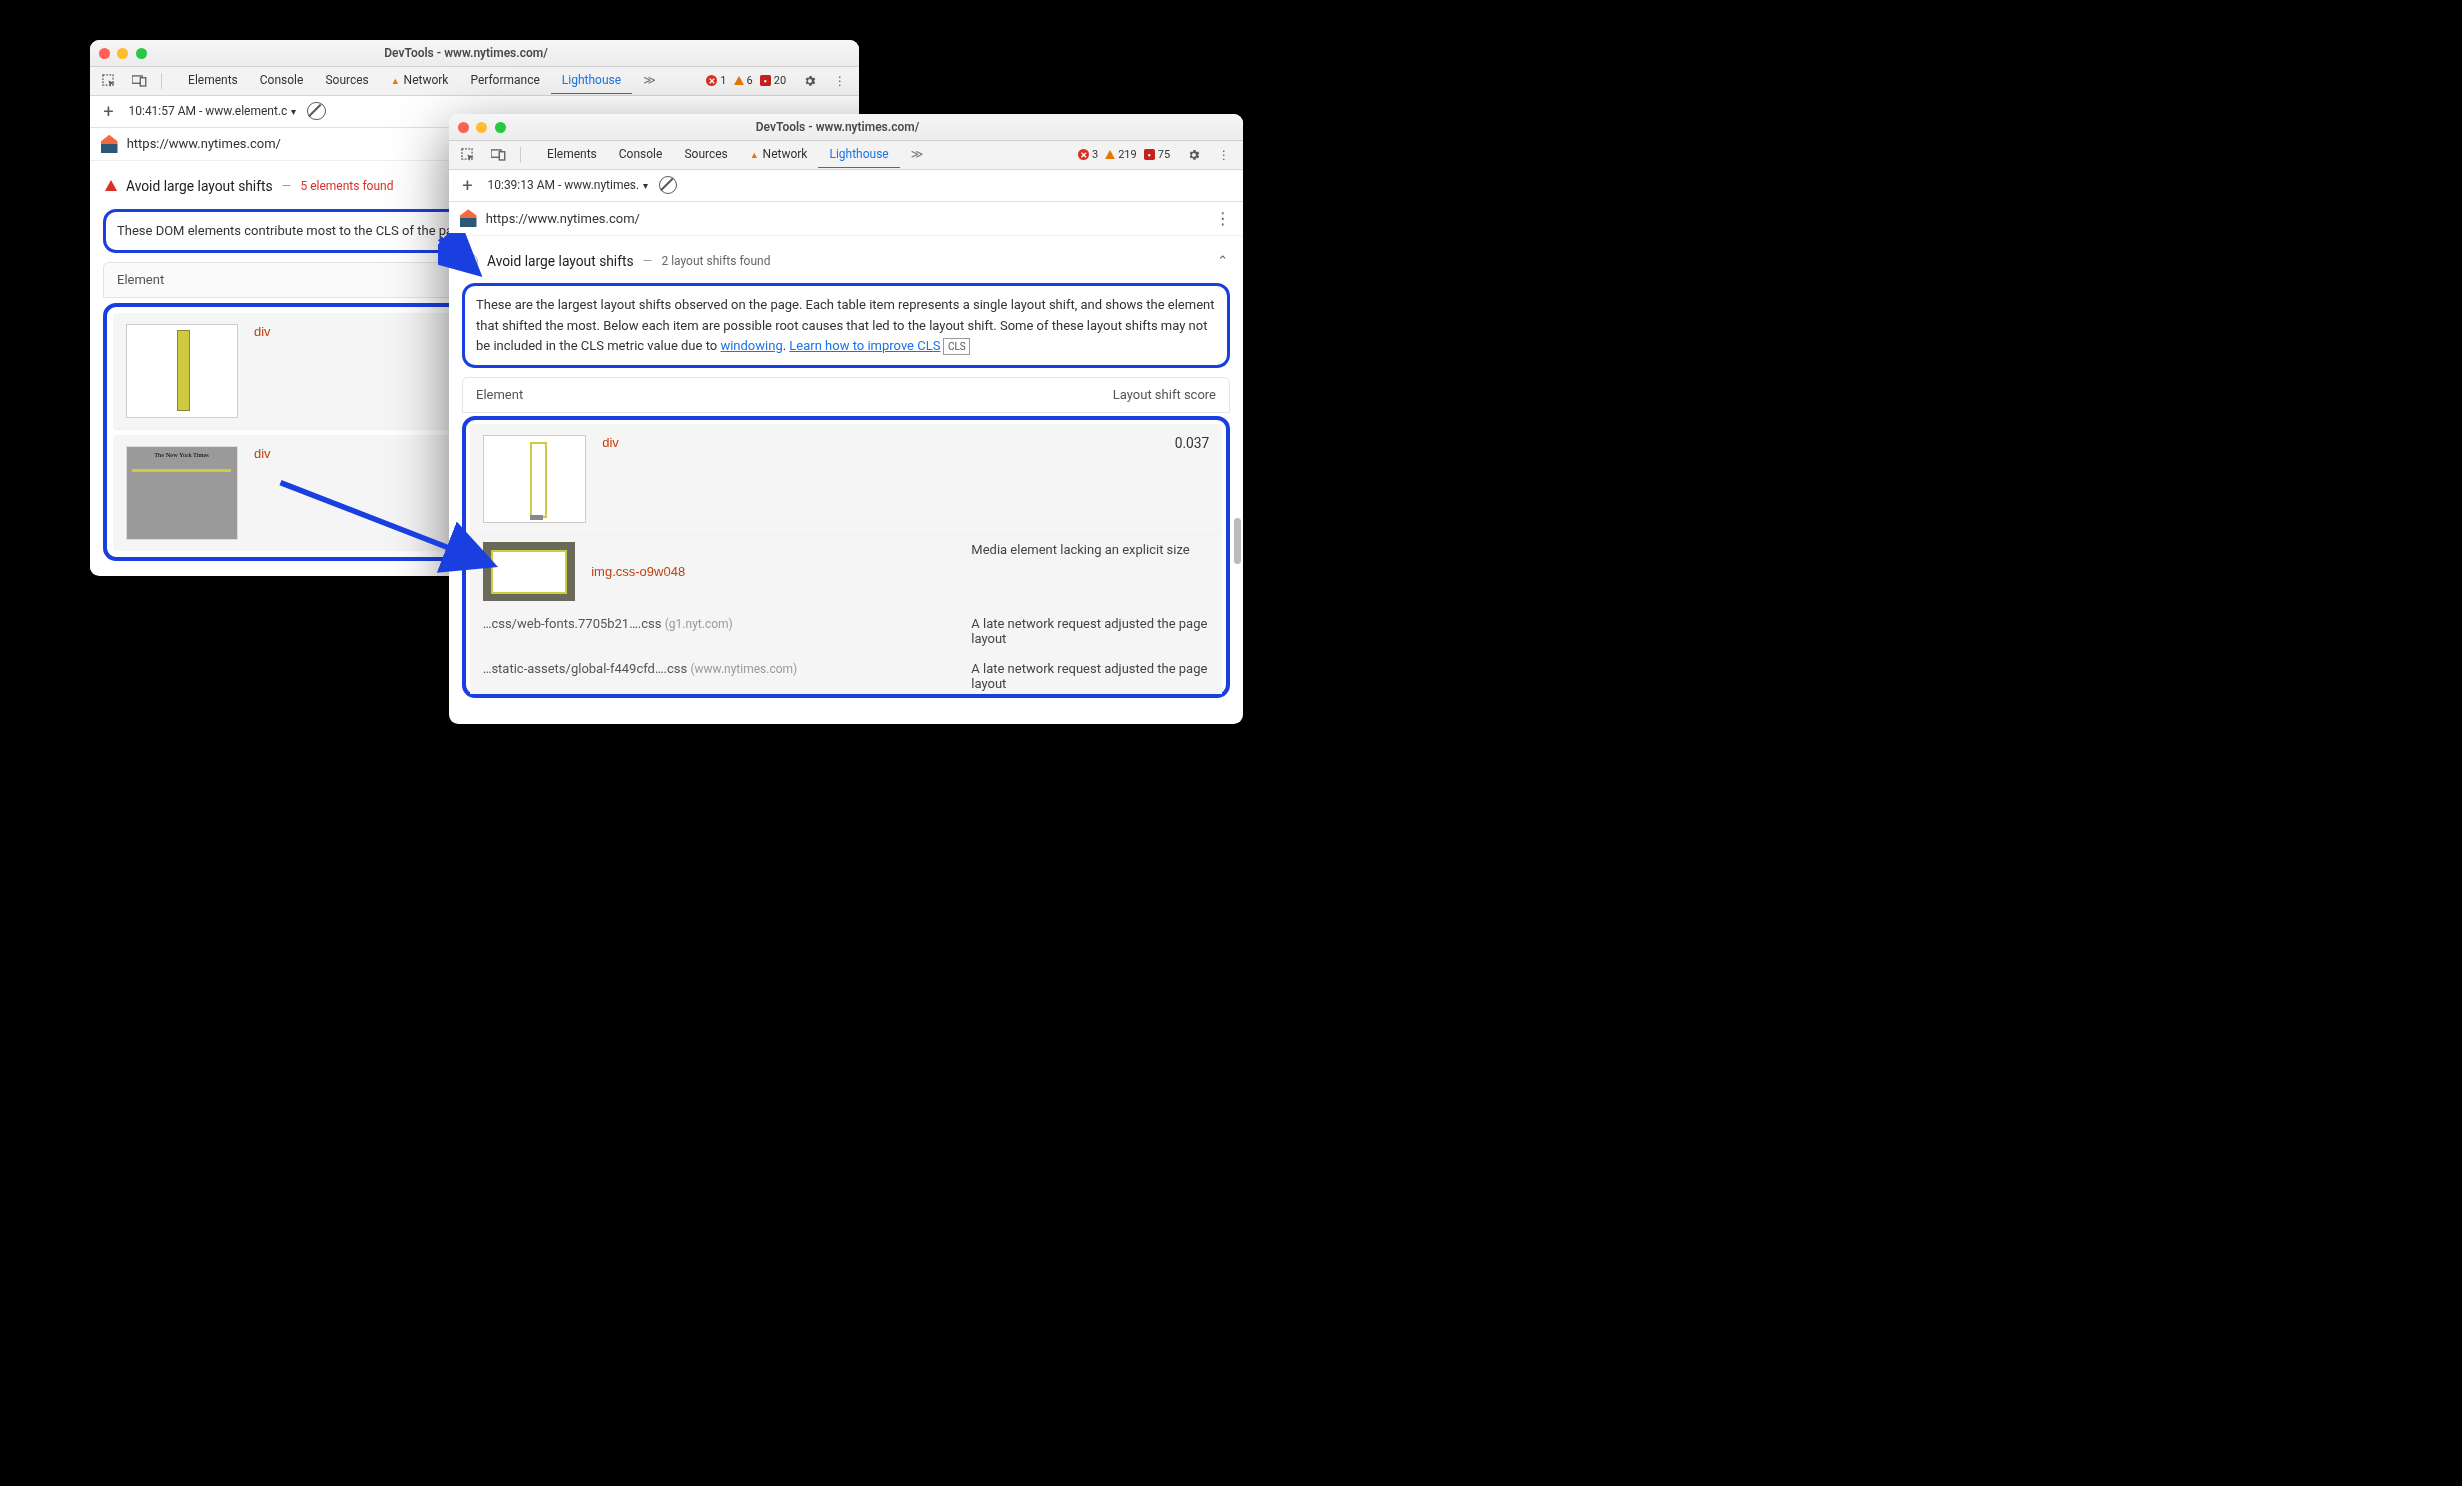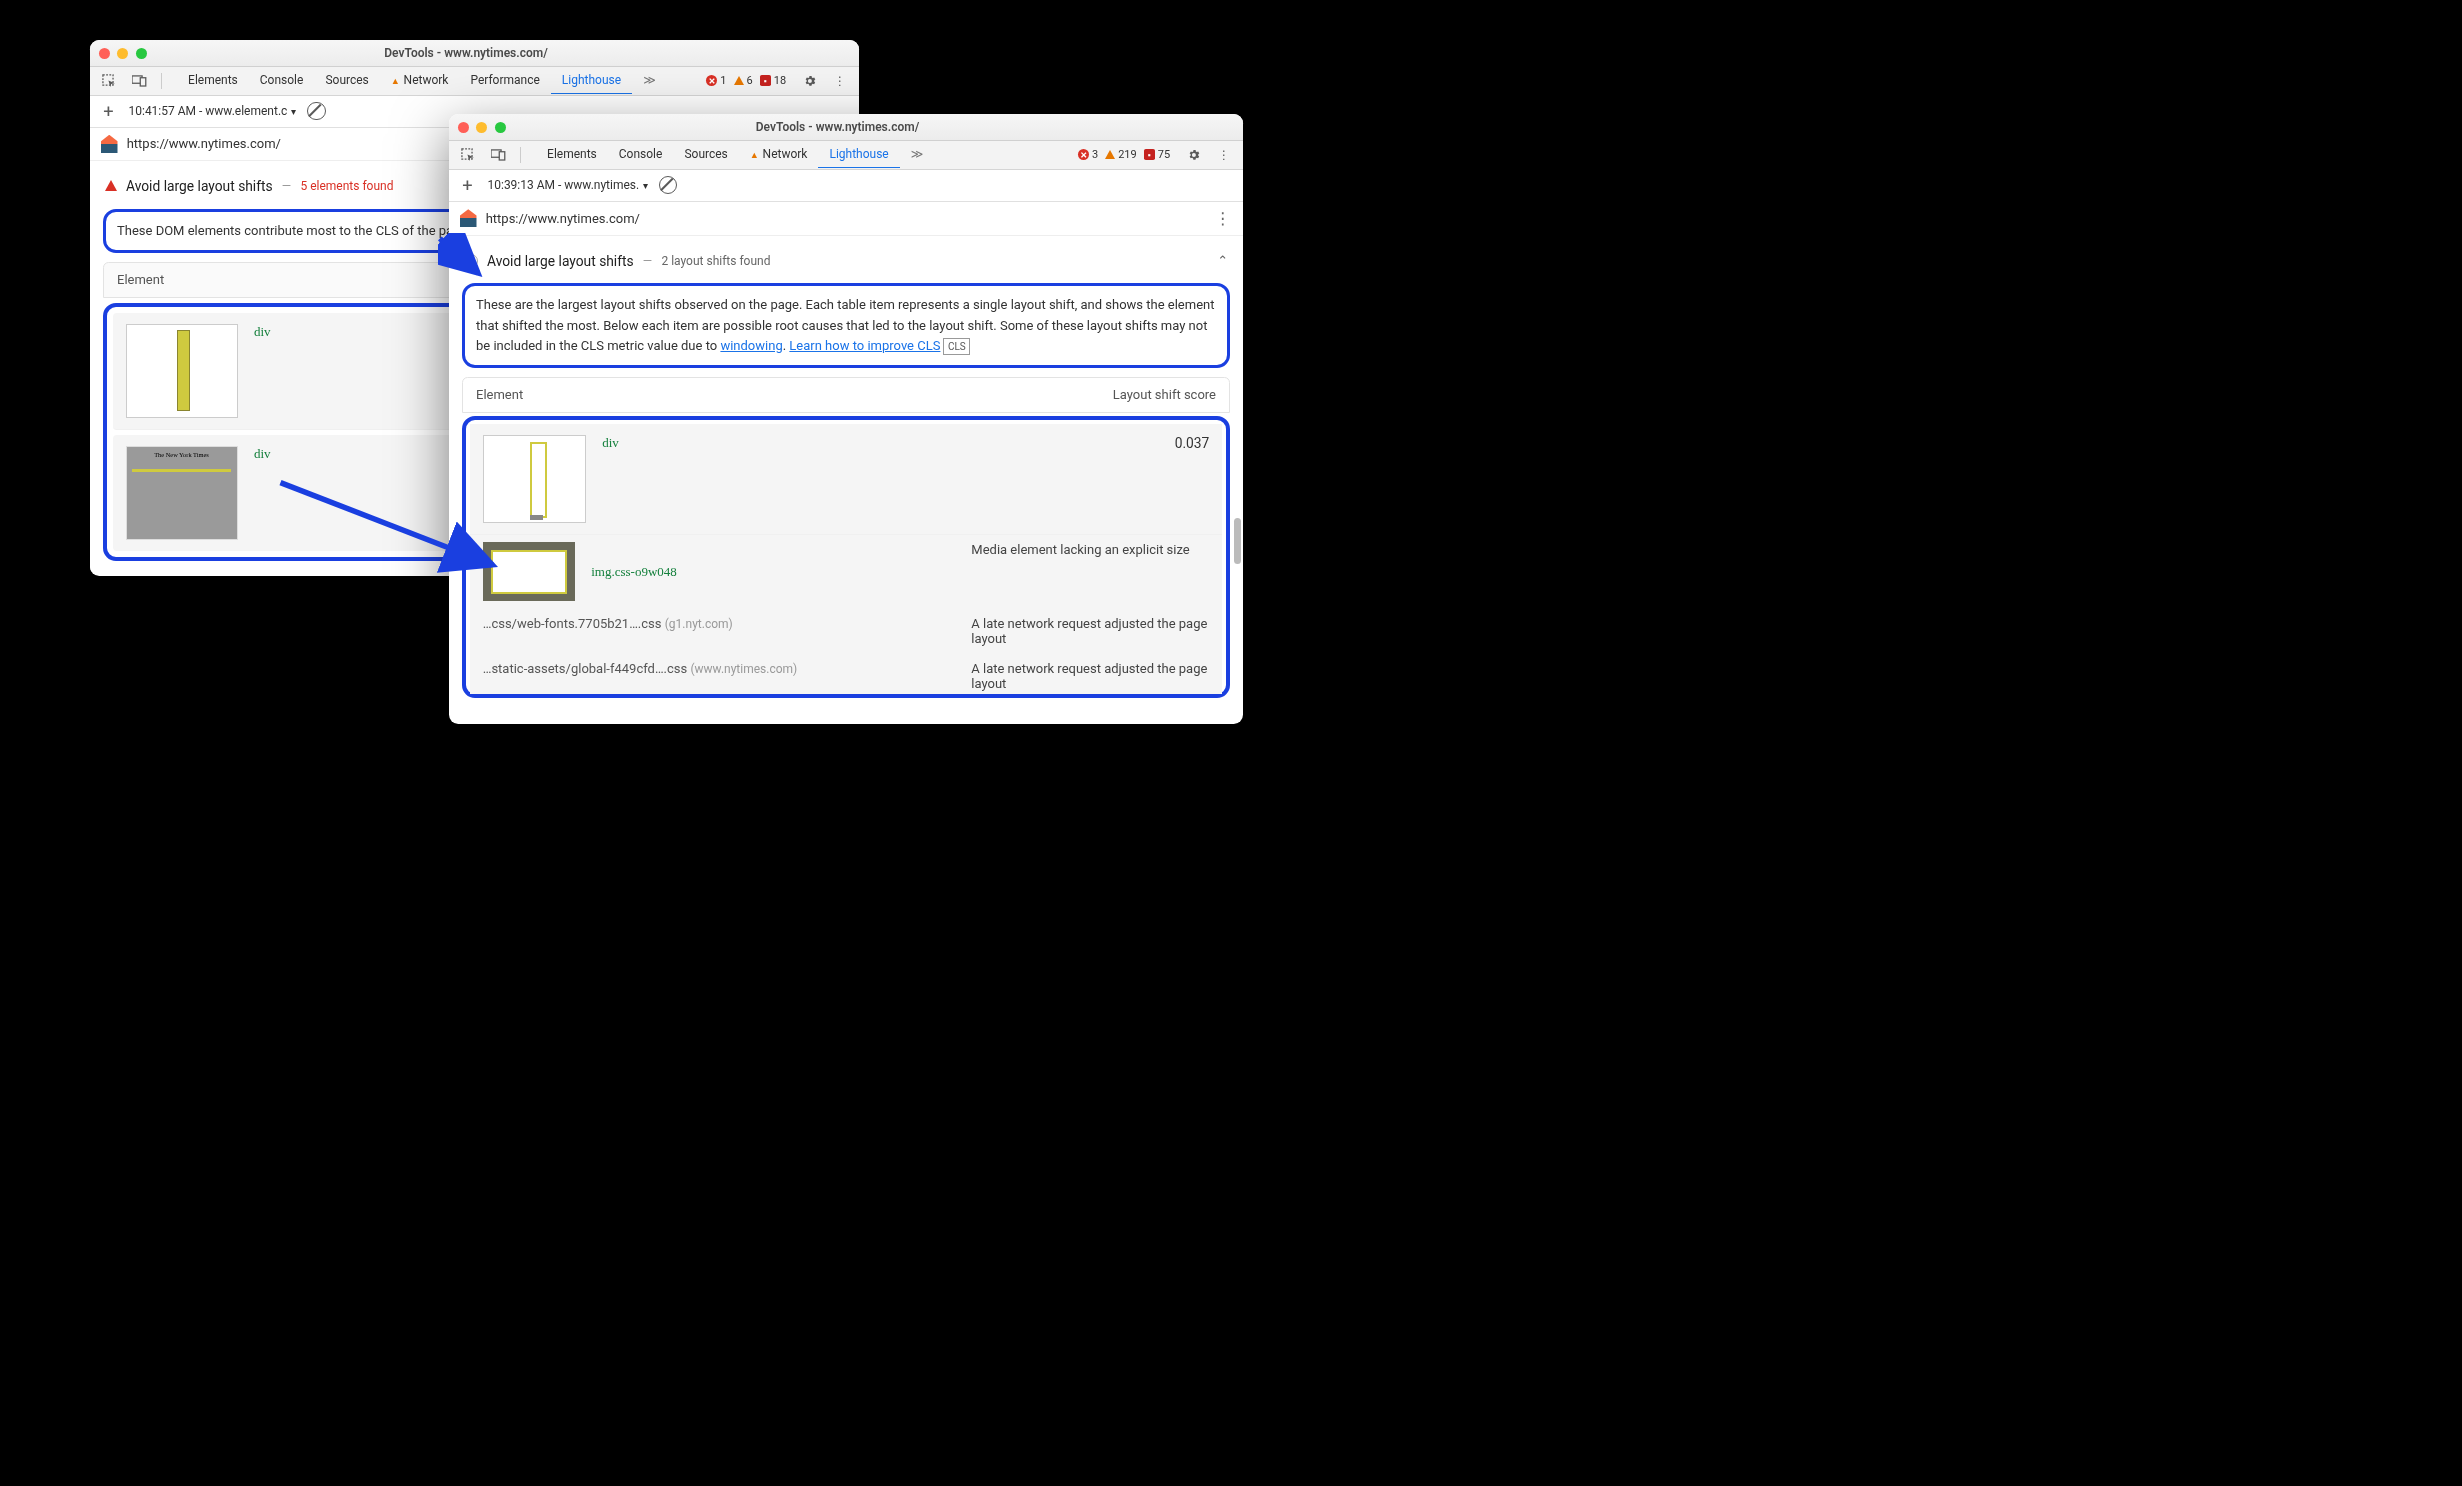--- a/index.html
+++ b/index.html
@@ -43,21 +43,21 @@
 .hl{border:3.7px solid #1a3fe0;border-radius:13px;padding:9.2px 11px;margin:9.2px 0}
 .desc{font-size:13px;color:#333;line-height:1.55}
 .desc a{color:#1a73e8;text-decoration:underline}
 .clstag{display:inline-block;border:0.9px solid #999;border-radius:0;padding:0 3.7px;font-size:10px;color:#555;margin-left:2.8px}
 .table{border:0.9px solid #e3e3e3;border-radius:5.5px;margin-top:7.3px}
 .thead{display:flex;padding:9.2px 13px;font-size:13px;color:#555;border-bottom:0.9px solid #eee;background:#fafafa}
 .thead .c2{margin-left:auto}
 .row{display:flex;padding:11px 13px;gap:16.5px;align-items:flex-start;border-bottom:0.9px solid #f0f0f0}
 .thumb{width:110px;height:92px;background:#eee;border:0.9px solid #ddd;position:relative;flex-shrink:0}
 .thumb .bar{position:absolute;background:#cfca3f;border:1.8px solid #8a8530}
-.elcode{font-family:Liberation Serif, serif;color:#15803d;font-size:13px}
+.elcode{font-family:Liberation Sans, sans-serif;color:#c2410c;font-size:13px}
 .score{margin-left:auto;font-size:13.8px;color:#333}
 .subrow{padding:7.3px 13px 7.3px 13px;display:flex;align-items:flex-start;gap:16.5px}
 .subthumb{width:92px;height:59px;background:#6a6a5a;display:flex;align-items:center;justify-content:center;flex-shrink:0}
 .subthumb .inner{width:72px;height:40px;background:#fff;border:2.8px solid #cfca3f}
 .filetext{font-size:13px;color:#555}
 .filetext .host{color:#999;font-size:12px}
 .cause{font-size:13px;color:#444;max-width:238px}
 .causecol{margin-left:auto;width:238px}
 .arrow{position:absolute;pointer-events:none}
 
@@ -112,21 +112,21 @@
       <div class="badge">
           <span class="bdot berr">✕</span>
           <span>1</span>
         </div>
       <div class="badge">
           <span class="btri"></span>
           <span>6</span>
         </div>
       <div class="badge">
           <span class="bsq">▪</span>
-          <span>18</span>
+          <span>20</span>
         </div>
     </div>
     <div class="tbicon">
         <svg width="13.8" height="13.8" viewBox="0 0 24 24">
           <path fill="#5a5a5a" d="M19.4 13l.6-1-.6-1 2-1.6-1.9-3.3-2.4.8-1.7-1-.4-2.5h-3.8l-.4 2.5-1.7 1-2.4-.8L4.6 9.4l2 1.6-.6 1 .6 1-2 1.6 1.9 3.3 2.4-.8 1.7 1 .4 2.5h3.8l.4-2.5 1.7-1 2.4.8 1.9-3.3-2-1.6zM12 15.5A3.5 3.5 0 1112 8.5a3.5 3.5 0 010 7z"></path>
         </svg>
       </div>
     <div class="tbicon">⋮</div>
   </div>
   <div class="subbar">

